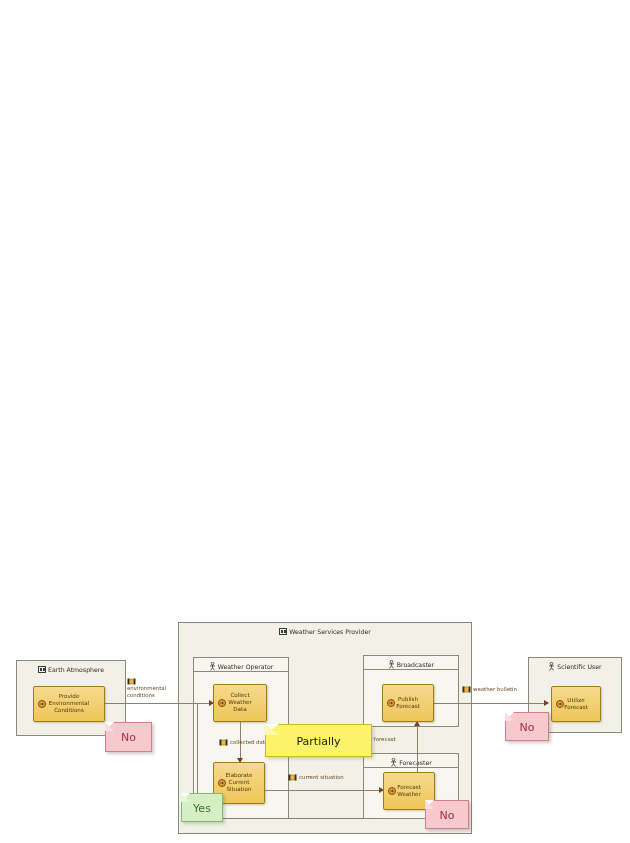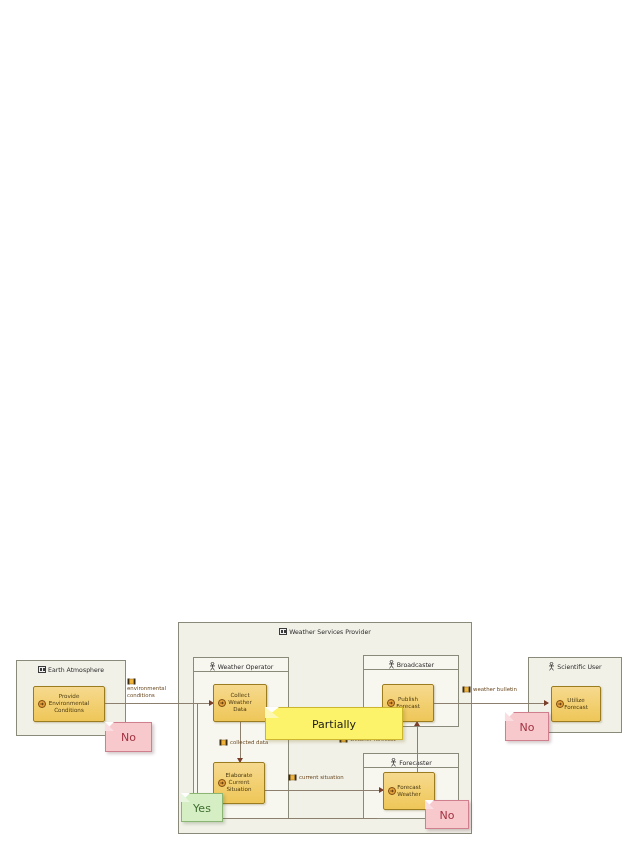--- a/index.html
+++ b/index.html
@@ -448,21 +448,21 @@
   <div class="edge-label" style="left:462px; top:686px;">
     <span class="icn-flow">
       <svg width="9" height="7" viewBox="0 0 9 7">
         <rect x="0.5" y="0.5" width="2" height="6" fill="#3a2a10"></rect>
         <rect x="6.5" y="0.5" width="2" height="6" fill="#3a2a10"></rect>
         <rect x="2.5" y="1" width="4" height="5" fill="#f0b43c" stroke="#8a5f10" stroke-width="0.5"></rect>
       </svg>
     </span><span class="etxt">weather bulletin</span>
   </div>
 
-  <div class="note partial" style="left:265px; top:707px; width:138px; height:33px;">
+  <div class="note partial" style="left:265px; top:724px; width:107px; height:33px;">
     <div class="paper"></div>
     <div class="fold"></div>
     <div class="fold2"></div>
     <div class="ntext">Partially</div>
   </div>
 
   <div class="note yes" style="left:181px; top:793px; width:42px; height:29px;">
     <div class="paper"></div>
     <div class="fold"></div>
     <div class="fold2"></div>

